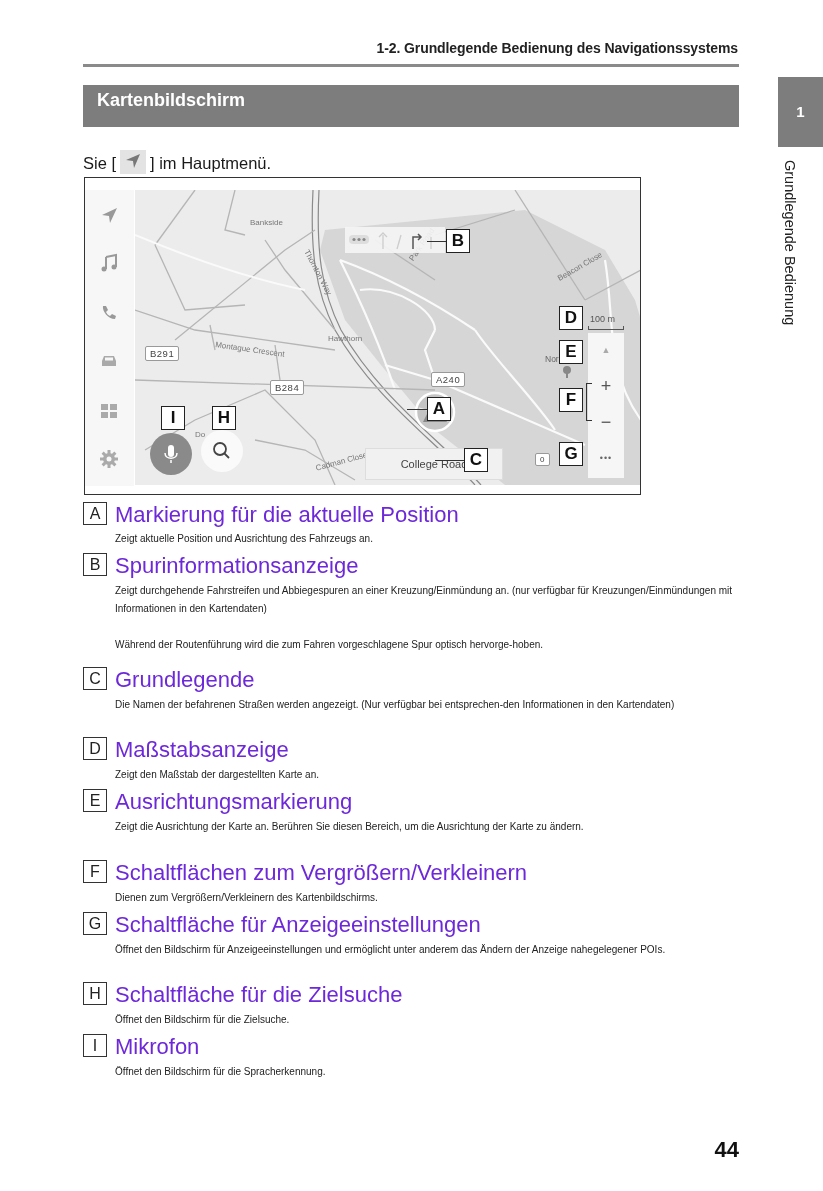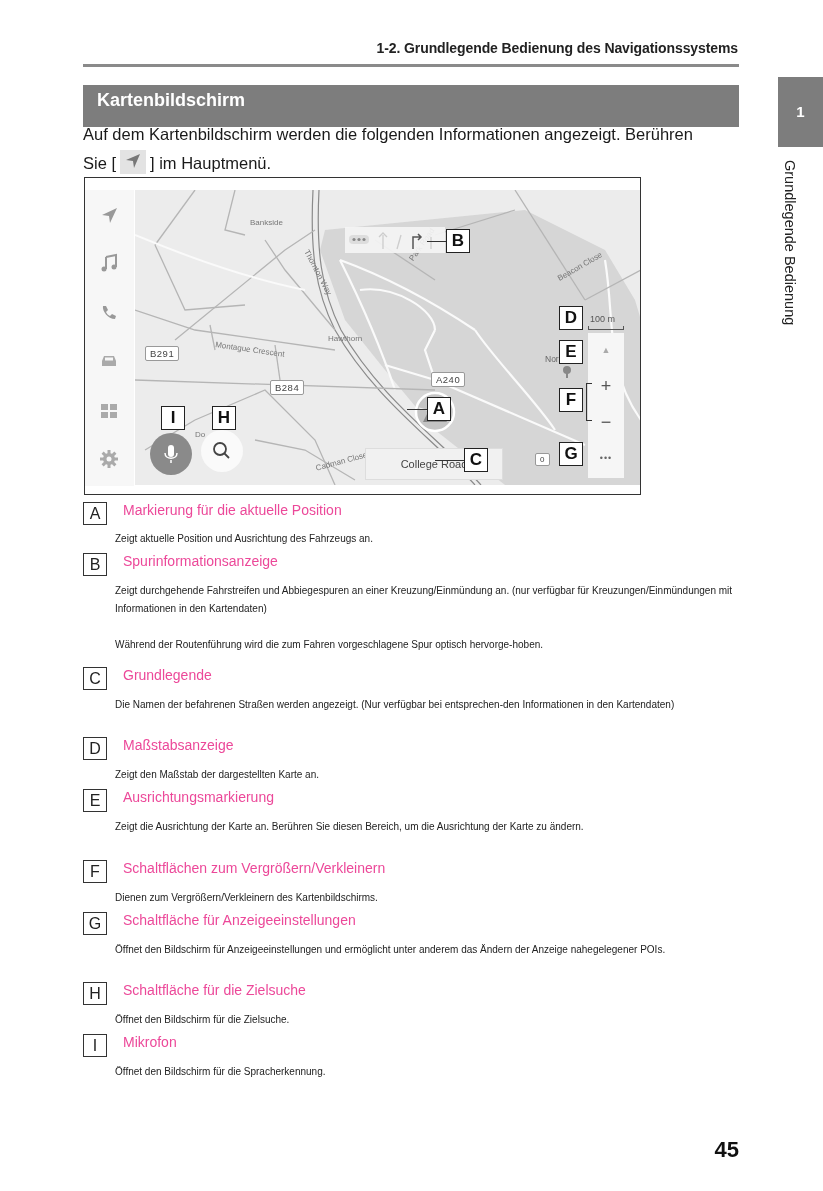--- a/index.html
+++ b/index.html
@@ -33,42 +33,42 @@
   .map-label { position: absolute; font-size: 8px; color: #777; white-space: nowrap; }
 
   .fab { position: absolute; border-radius: 50%; }
   .ctrl-panel { position: absolute; background: #f6f6f6; }
   .roadname-box { position: absolute; background: #f1f1f1; border: 1px solid #ddd; font-size: 11px; color: #444; text-align: center; }
 
   
   .items { position: absolute; left: 83px; top: 499px; width: 660px; }
   .item { position: relative; }
   .item .badge { position: absolute; left: 0; width: 24px; height: 23px; border: 1px solid #333; font-size: 16px; text-align: center; line-height: 21px; color: #222; background: #fff; }
-  .item .title { position: absolute; left: 40px; font-size: 14px; color: #ec4899; white-space: nowrap; }
+  .item .title { position: absolute; left: 32px; font-size: 22px; color: #6d28d9; white-space: nowrap; }
   .item .desc { position: absolute; left: 32px; width: 628px; font-size: 10px; line-height: 18px; color: #222; }
 
   .page-num { position: absolute; right: 84px; top: 1137px; font-size: 22px; font-weight: bold; color: #111; }
 </style>
 </head>
 <body>
 
 <div class="running-head">1-2. Grundlegende Bedienung des Navigationssystems</div>
 <div class="head-rule"></div>
 
 <div class="side-tab">
     <span>1</span>
   </div>
 <div class="side-label">Grundlegende Bedienung</div>
 
 <div class="section-bar">
     <span>Kartenbildschirm</span>
   </div>
 
 <div class="intro">
-  <span>Auf dem Kartenbildschirm werden die folgenden Informationen angezeigt. Berühren</span><br>
+  <br>
   <span>Sie [</span><span class="nav-glyph"><svg width="16" height="16" viewBox="0 0 16 16">
         <path d="M15 1 L1 7 L8 8 L9 15 Z" fill="#777"></path>
       </svg></span><span>] im Hauptmenü.</span>
 </div>
 
 <div class="shot">
   <div class="leftbar">
     <div class="lb-icon" style="top:15px"><svg width="20" height="20" viewBox="0 0 20 20">
           <path d="M18 3 L3 10 L10 11 L11 18 Z" fill="#999"></path>
         </svg></div>
@@ -277,13 +277,13 @@
     <div class="title" style="top:0">Schaltfläche für die Zielsuche</div>
     <div class="desc" style="top:29px">Öffnet den Bildschirm für die Zielsuche.</div>
   </div>
   <div class="item" style="top:535px">
     <div class="badge" style="top:0">I</div>
     <div class="title" style="top:0">Mikrofon</div>
     <div class="desc" style="top:29px">Öffnet den Bildschirm für die Spracherkennung.</div>
   </div>
 </div>
 
-<div class="page-num">45</div>
+<div class="page-num">44</div>
 
 </body></html>

